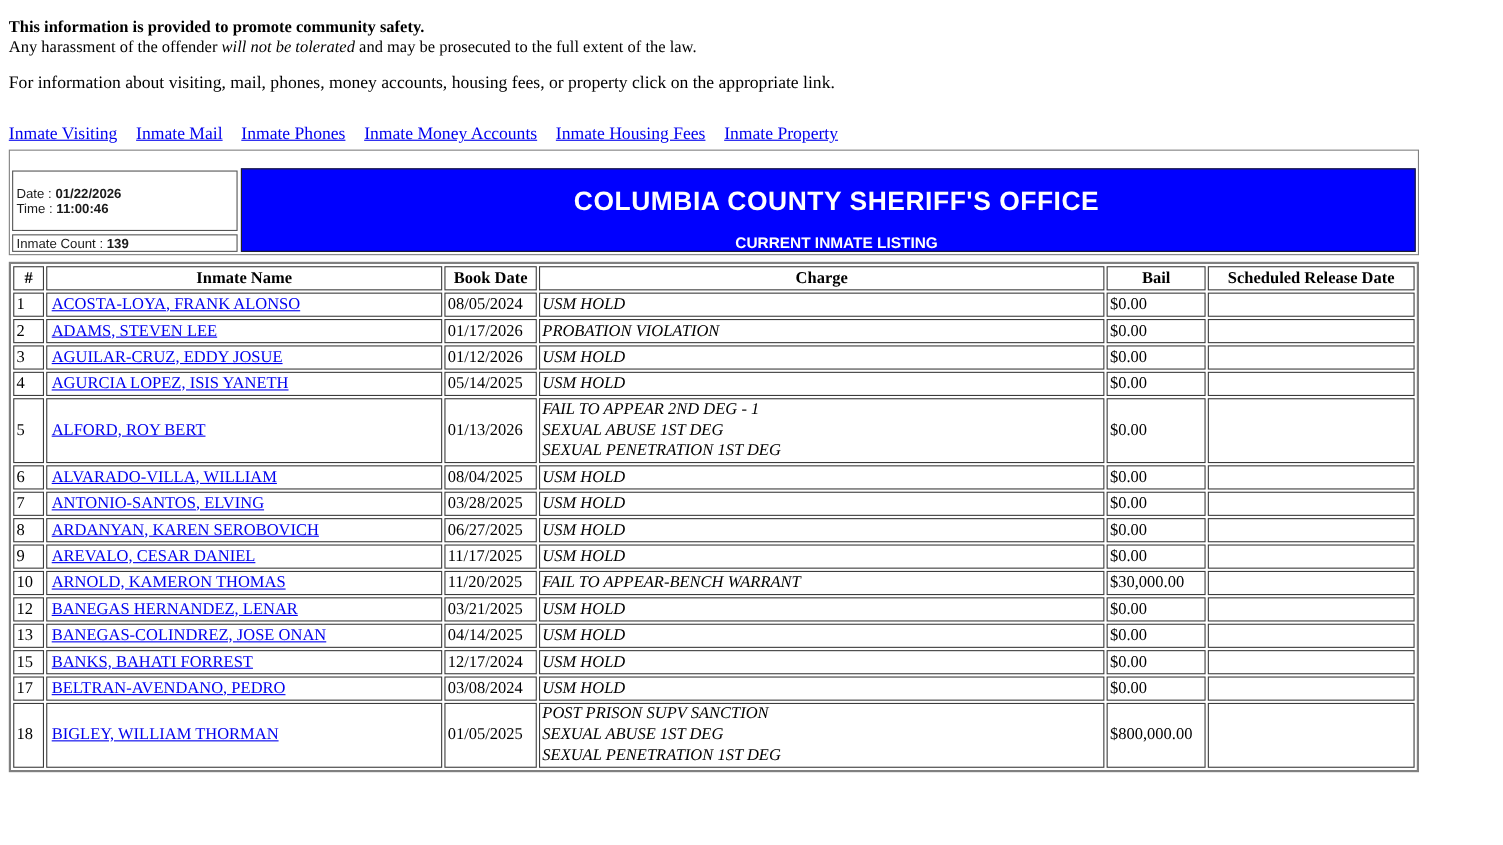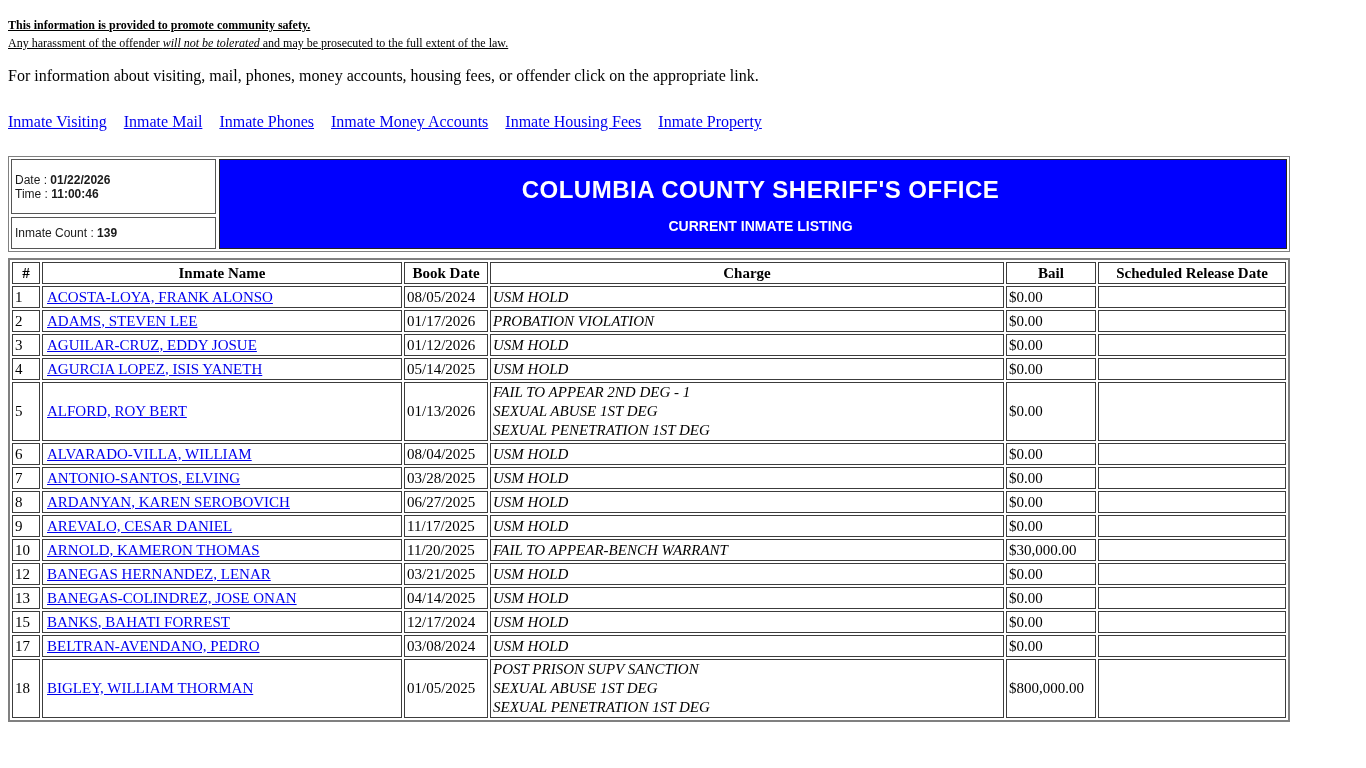--- a/index.html
+++ b/index.html
@@ -11,42 +11,43 @@
     overflow: hidden;
     font-family: "Liberation Serif", serif;
     color: #000000;
   }
   .page {
     padding: 8px;
     box-sizing: border-box;
     width: 1366px;
   }
   
-  .notice { font-size: 12px; line-height: 18px; margin-top: 8px; text-decoration: underline; }
+  .notice { font-size: 15px; line-height: 18px; margin-top: 8px; }
   .notice .b { font-weight: bold; }
   .info-line { font-size: 16px; margin-top: 15px; }
 
   
   .navlinks { margin-top: 28px; font-size: 16px; }
   .navlinks a {
     color: #0000EE;
     text-decoration: underline;
     margin-right: 13px;
   }
 
   
   .hdrwrap {
-    margin-top: 25px;
+    margin-top: 5px;
     width: 1282px;
     height: 96px;
     box-sizing: border-box;
     border: 1px solid #808080;
     padding: 2px;
     display: flex;
     gap: 3px;
+    align-items: flex-end;
   }
   .hdrleft {
     width: 205px;
     display: flex;
     flex-direction: column;
     gap: 3px;
     flex: none;
   }
   .hdrcell {
     border: 1px solid #555555;
@@ -108,21 +109,21 @@
 </head>
 <body>
 
 <div class="page">
 
   <div class="notice">
     <div class="b">This information is provided to promote community safety.</div>
     <div><span>Any harassment of the offender </span><i>will not be tolerated</i><span> and may be prosecuted to the full extent of the law.</span></div>
   </div>
 
-  <div class="info-line">For information about visiting, mail, phones, money accounts, housing fees, or offender click on the appropriate link.</div>
+  <div class="info-line">For information about visiting, mail, phones, money accounts, housing fees, or property click on the appropriate link.</div>
 
   <div class="navlinks">
     <a href="#">Inmate Visiting</a>
     <a href="#">Inmate Mail</a>
     <a href="#">Inmate Phones</a>
     <a href="#">Inmate Money Accounts</a>
     <a href="#">Inmate Housing Fees</a>
     <a href="#">Inmate Property</a>
   </div>
 

